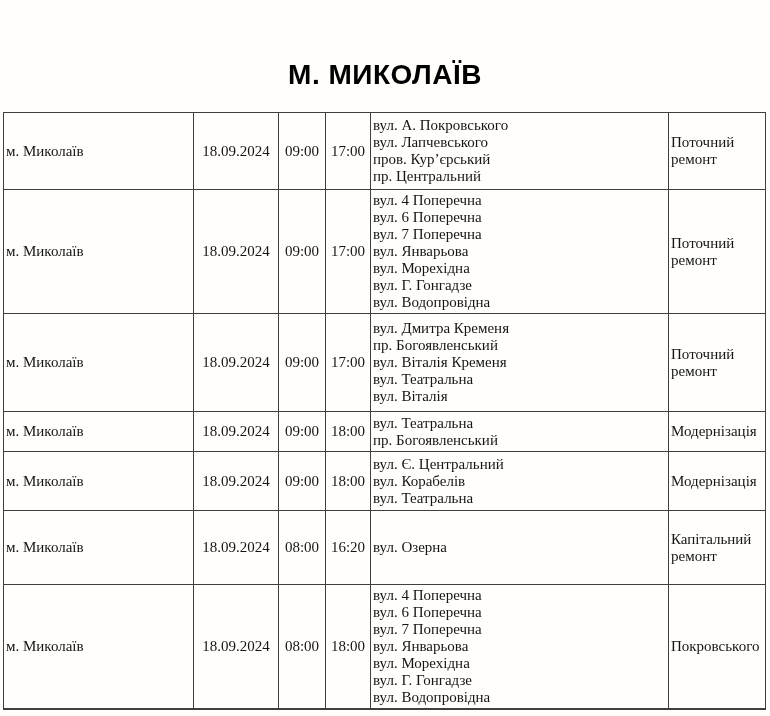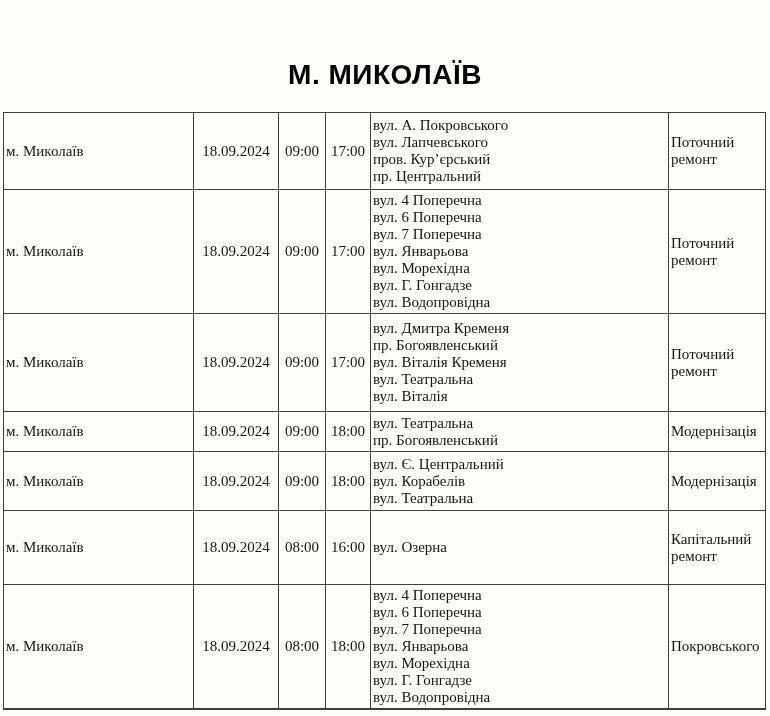--- a/index.html
+++ b/index.html
@@ -143,21 +143,21 @@
           <div class="street-line">вул. Є. Центральний</div>
           <div class="street-line">вул. Корабелів</div>
           <div class="street-line">вул. Театральна</div>
         </td>
     <td class="cell-type">Модернізація</td>
   </tr>
       <tr>
     <td class="cell-city">м. Миколаїв</td>
     <td class="cell-date">18.09.2024</td>
     <td class="cell-start">08:00</td>
-    <td class="cell-end">16:00</td>
+    <td class="cell-end">16:20</td>
     <td class="cell-streets">
           <div class="street-line">вул. Озерна</div>
         </td>
     <td class="cell-type">Капітальний ремонт</td>
   </tr>
       <tr>
     <td class="cell-city">м. Миколаїв</td>
     <td class="cell-date">18.09.2024</td>
     <td class="cell-start">08:00</td>
     <td class="cell-end">18:00</td>

